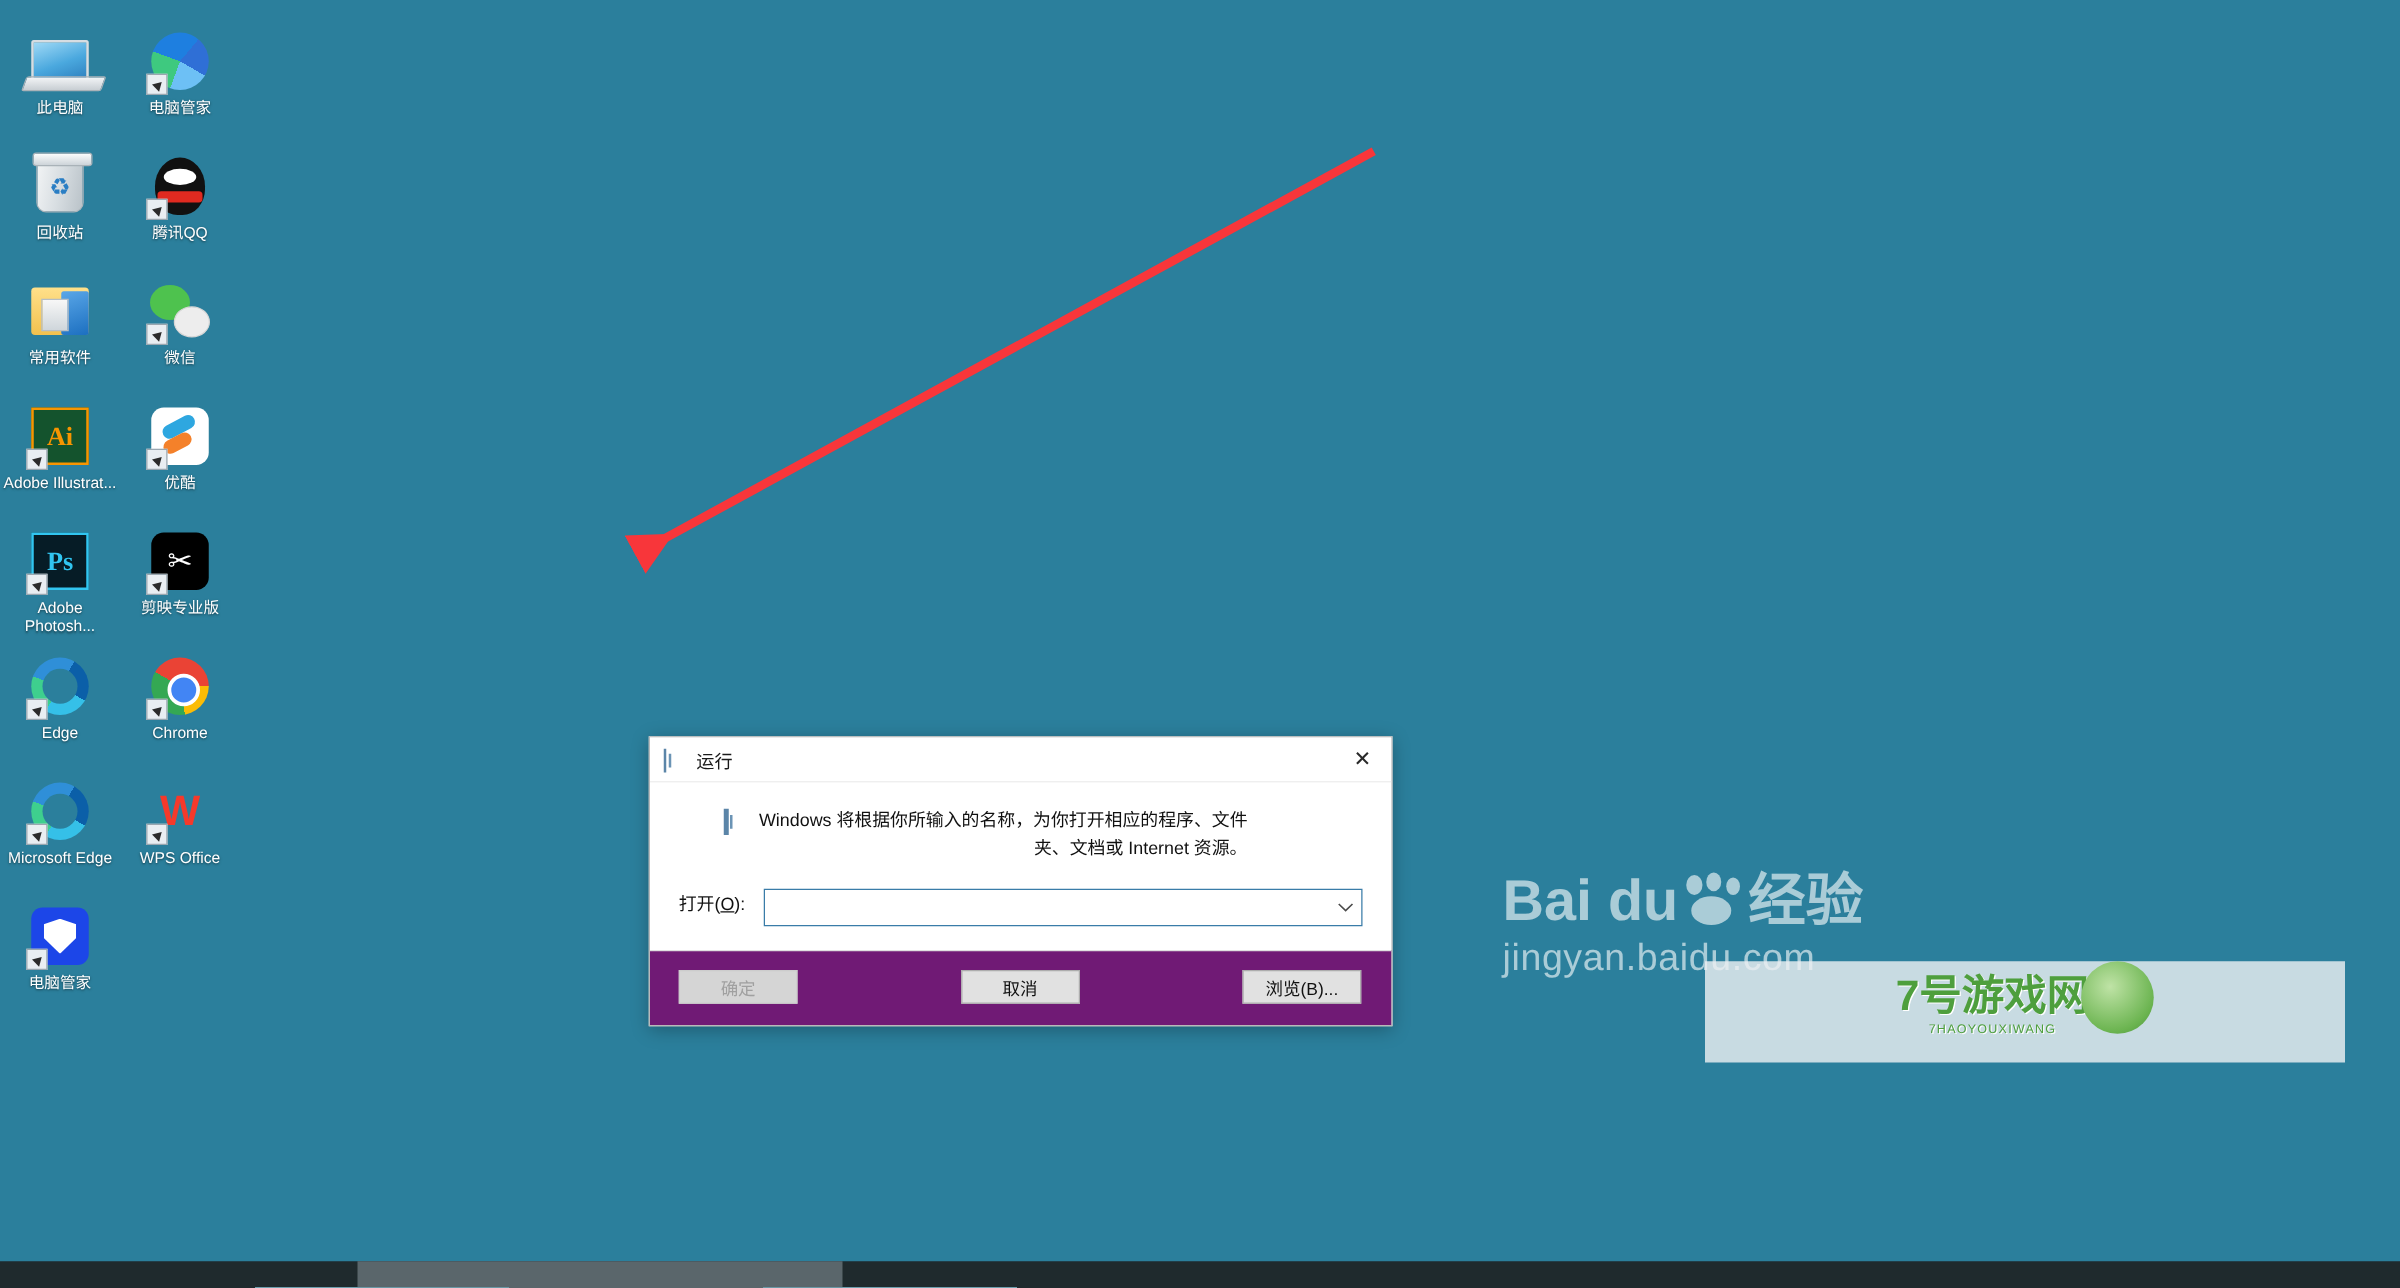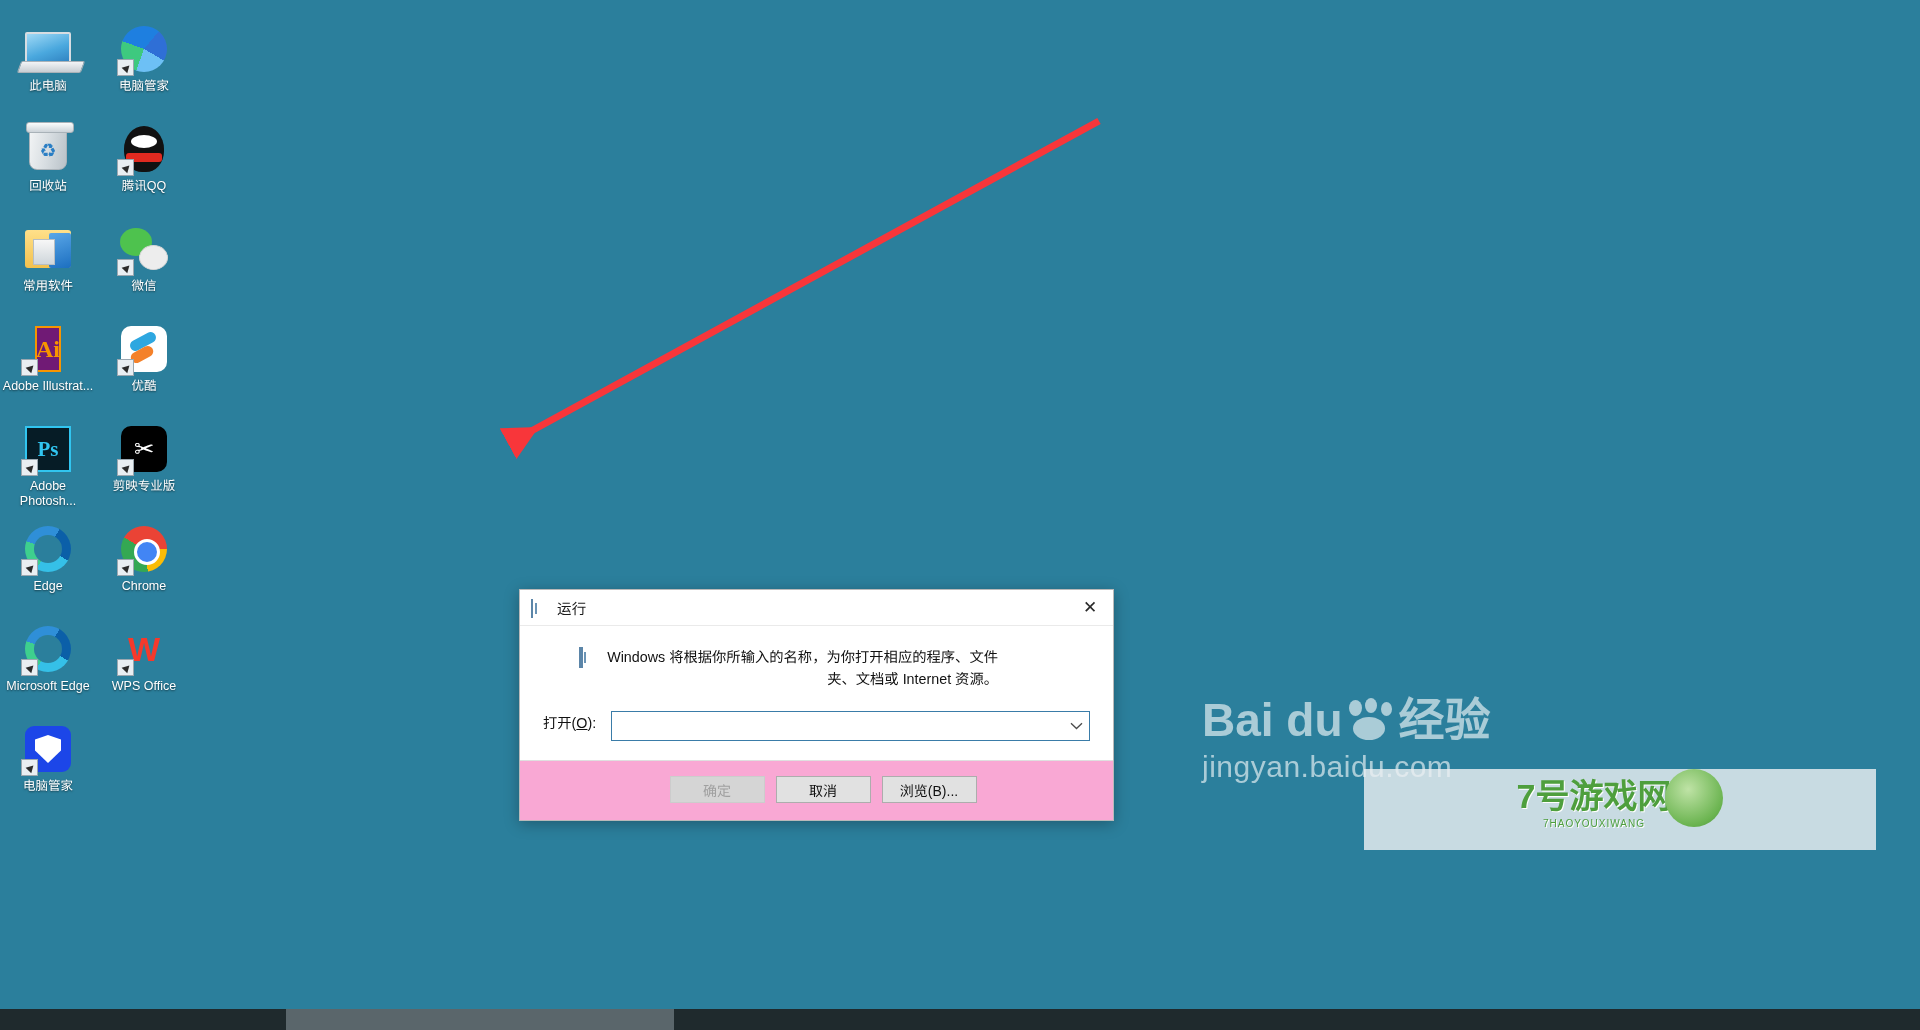--- a/index.html
+++ b/index.html
@@ -185,25 +185,25 @@
   }
   .art-wechat::after {
     content:"";
     position:absolute; right:0; bottom:0;
     width:27px; height:23px;
     background:#ededed; border-radius:50%;
     border:1px solid #d6d6d6;
   }
 
   .art-ai {
-    width:26px; height:46px;
-    background:#701a75;
+    width:46px; height:46px;
+    background:#14532d;
     border:2px solid #f79500;
     display:flex; align-items:center; justify-content:center;
-    color:#f79500; font-size:24px; font-weight:bold;
+    color:#f79500; font-size:21px; font-weight:bold;
     font-family:"Liberation Serif", serif;
   }
   .art-ps {
     width:46px; height:46px;
     background:#061c26;
     border:2px solid #31c5f0;
     display:flex; align-items:center; justify-content:center;
     color:#31c5f0; font-size:21px; font-weight:bold;
     font-family:"Liberation Serif", serif;
   }
@@ -408,25 +408,25 @@
   #open-dropdown-button {
     width: 26px; height: 100%;
     display: flex; align-items: center; justify-content: center;
     cursor: pointer;
     background: transparent;
     border: none;
   }
   #open-dropdown-button svg { display:block; }
 
   #dialog-footer {
-    background: #f9a8d4;
+    background: #701a75;
     border-top: 1px solid #dfdfdf;
-    padding: 15px 10px 17px 23px;
-    display: flex;
-    justify-content: center;
+    padding: 15px 24px 17px 23px;
+    display: flex;
+    justify-content: space-between;
     gap: 11px;
   }
   .dlg-button {
     min-width: 95px;
     height: 27px;
     font-size: 14px;
     font-family: "Liberation Sans", sans-serif;
     background: #e1e1e1;
     border: 1px solid #adadad;
     color: #111111;

